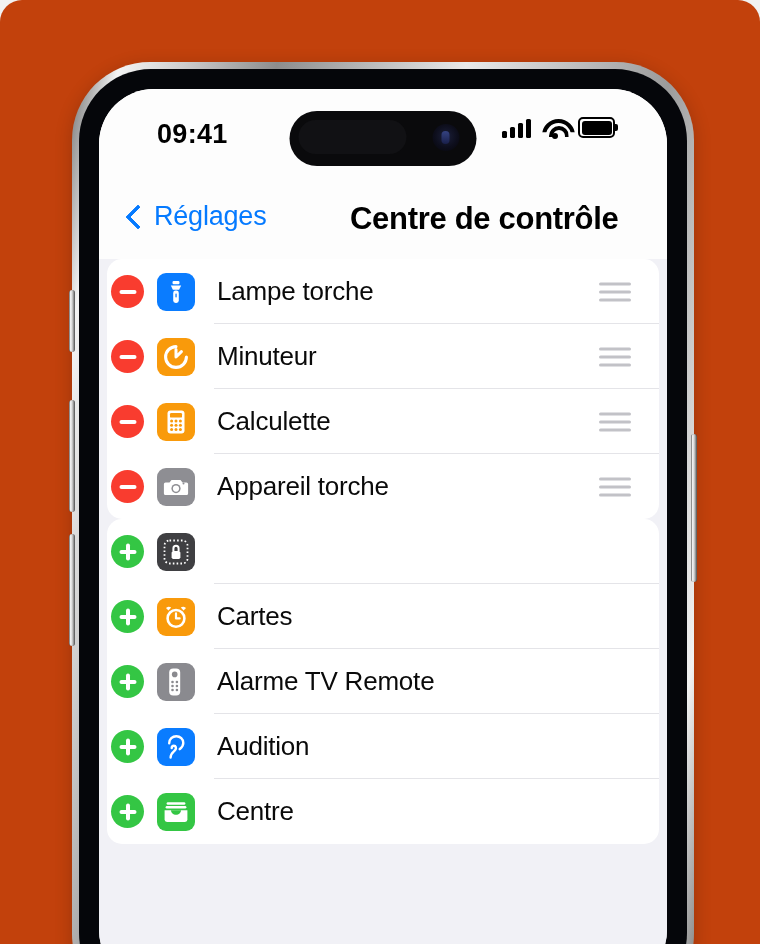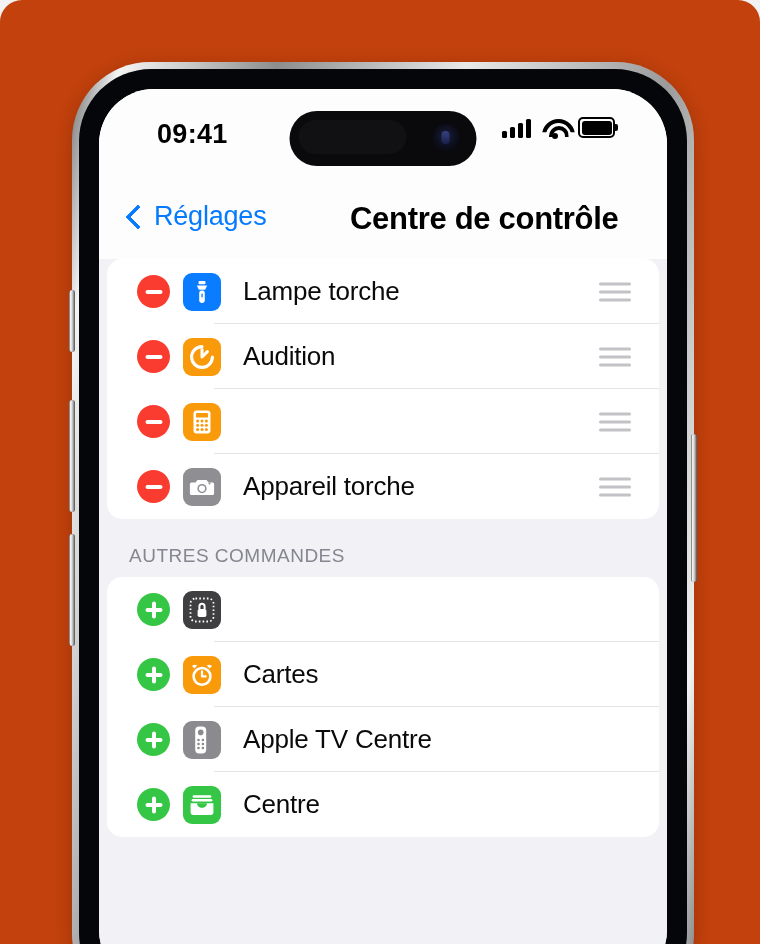--- a/index.html
+++ b/index.html
@@ -121,21 +121,21 @@
     background:#f1f1f6;overflow:hidden;
   }
   .sec-head{
     font-size:19px;color:#868691;letter-spacing:.5px;
     padding:26px 0 10px 30px;text-transform:uppercase;
   }
   .card{
     margin:0 8px;background:#fff;border-radius:15px;overflow:hidden;
   }
   .row{
-    display:flex;align-items:center;height:65px;position:relative;padding-left:30px;
+    display:flex;align-items:center;height:65px;position:relative;padding-left:4px;
   }
   .row .sep{
     position:absolute;left:107px;right:0;bottom:0;height:1px;background:#e4e4e8;
   }
   .row:last-child .sep{display:none}
 
   
   .tog{width:33px;height:33px;border-radius:50%;flex:0 0 auto;position:relative;}
   .tog.minus{background:#f93c2f;}
   .tog.plus{background:#34c644;}
@@ -240,21 +240,21 @@
             <div class="row">
               <span class="tog minus">
                   <span class="h"></span>
                 </span>
               <span class="appicon ic-timer">
                 <svg viewBox="0 0 38 38">
                     <path d="M19 8.6a10.4 10.4 0 1 0 10.4 10.4" stroke="#fff" stroke-width="3.1" fill="none" stroke-linecap="round"></path>
                     <path d="M19 11.4V19l5.4-5.4" stroke="#fff" stroke-width="3" fill="none" stroke-linecap="round" stroke-linejoin="round"></path>
                   </svg>
               </span>
-              <span class="label">Audition</span>
+              <span class="label">Minuteur</span>
               <span class="handle">
                   <b></b>
                   <b></b>
                   <b></b>
                 </span>
               <span class="sep"></span>
             </div>
 
             <div class="row">
               <span class="tog minus">
@@ -270,20 +270,21 @@
                       <circle cx="23.4" cy="18" r="1.5"></circle>
                       <circle cx="14.6" cy="22.2" r="1.5"></circle>
                       <circle cx="19" cy="22.2" r="1.5"></circle>
                       <circle cx="23.4" cy="22.2" r="1.5"></circle>
                       <circle cx="14.6" cy="26.4" r="1.5"></circle>
                       <circle cx="19" cy="26.4" r="1.5"></circle>
                       <circle cx="23.4" cy="26.4" r="1.5"></circle>
                     </g>
                   </svg>
               </span>
+              <span class="label">Calculette</span>
               <span class="handle">
                   <b></b>
                   <b></b>
                   <b></b>
                 </span>
               <span class="sep"></span>
             </div>
 
             <div class="row">
               <span class="tog minus">
@@ -300,21 +301,20 @@
               <span class="label">Appareil torche</span>
               <span class="handle">
                   <b></b>
                   <b></b>
                   <b></b>
                 </span>
 
             </div>
           </div>
 
-          <div class="sec-head">AUTRES COMMANDES</div>
           <div class="card">
 
             <div class="row">
               <span class="tog plus">
                   <span class="h"></span>
                   <span class="v"></span>
                 </span>
               <span class="appicon ic-guided">
                 <svg viewBox="0 0 38 38">
                     <rect x="7.5" y="7.5" width="23" height="23" rx="5" fill="none" stroke="#fff" stroke-width="1.8" stroke-dasharray="1.6 2.2"></rect>
@@ -354,24 +354,38 @@
                     <g fill="#8a8a8f">
                       <circle cx="15.5" cy="19" r="1.3"></circle>
                       <circle cx="19.9" cy="19" r="1.3"></circle>
                       <circle cx="15.5" cy="23" r="1.3"></circle>
                       <circle cx="19.9" cy="23" r="1.3"></circle>
                       <circle cx="15.5" cy="27" r="1.3"></circle>
                       <circle cx="19.9" cy="27" r="1.3"></circle>
                     </g>
                   </svg>
               </span>
-              <span class="label">Apple TV Centre</span>
-              <span class="sep"></span>
-            </div>
-
+              <span class="label">Alarme TV Remote</span>
+              <span class="sep"></span>
+            </div>
+
+            <div class="row">
+              <span class="tog plus">
+                  <span class="h"></span>
+                  <span class="v"></span>
+                </span>
+              <span class="appicon ic-hearing">
+                <svg viewBox="0 0 38 38">
+                    <path d="M13.6 29.5c0-4.6 3-5.4 4.6-7.4 1.5-1.9.6-4.4-1.3-4.4-1.5 0-2.2 1.1-2.2 2.3" stroke="#fff" stroke-width="2.4" fill="none" stroke-linecap="round"></path>
+                    <path d="M12.2 15.2c0-4.1 3.2-7 7.1-7s7 2.9 7 6.7c0 3.3-2 4.9-3.6 6.3" stroke="#fff" stroke-width="2.4" fill="none" stroke-linecap="round"></path>
+                  </svg>
+              </span>
+              <span class="label">Audition</span>
+              <span class="sep"></span>
+            </div>
 
             <div class="row">
               <span class="tog plus">
                   <span class="h"></span>
                   <span class="v"></span>
                 </span>
               <span class="appicon ic-wallet">
                 <svg viewBox="0 0 38 38">
                     <rect x="9.6" y="9.2" width="18.8" height="2.6" rx="1.3" fill="#fff"></rect>
                     <rect x="8.6" y="13" width="20.8" height="2.6" rx="1.3" fill="#fff"></rect>

